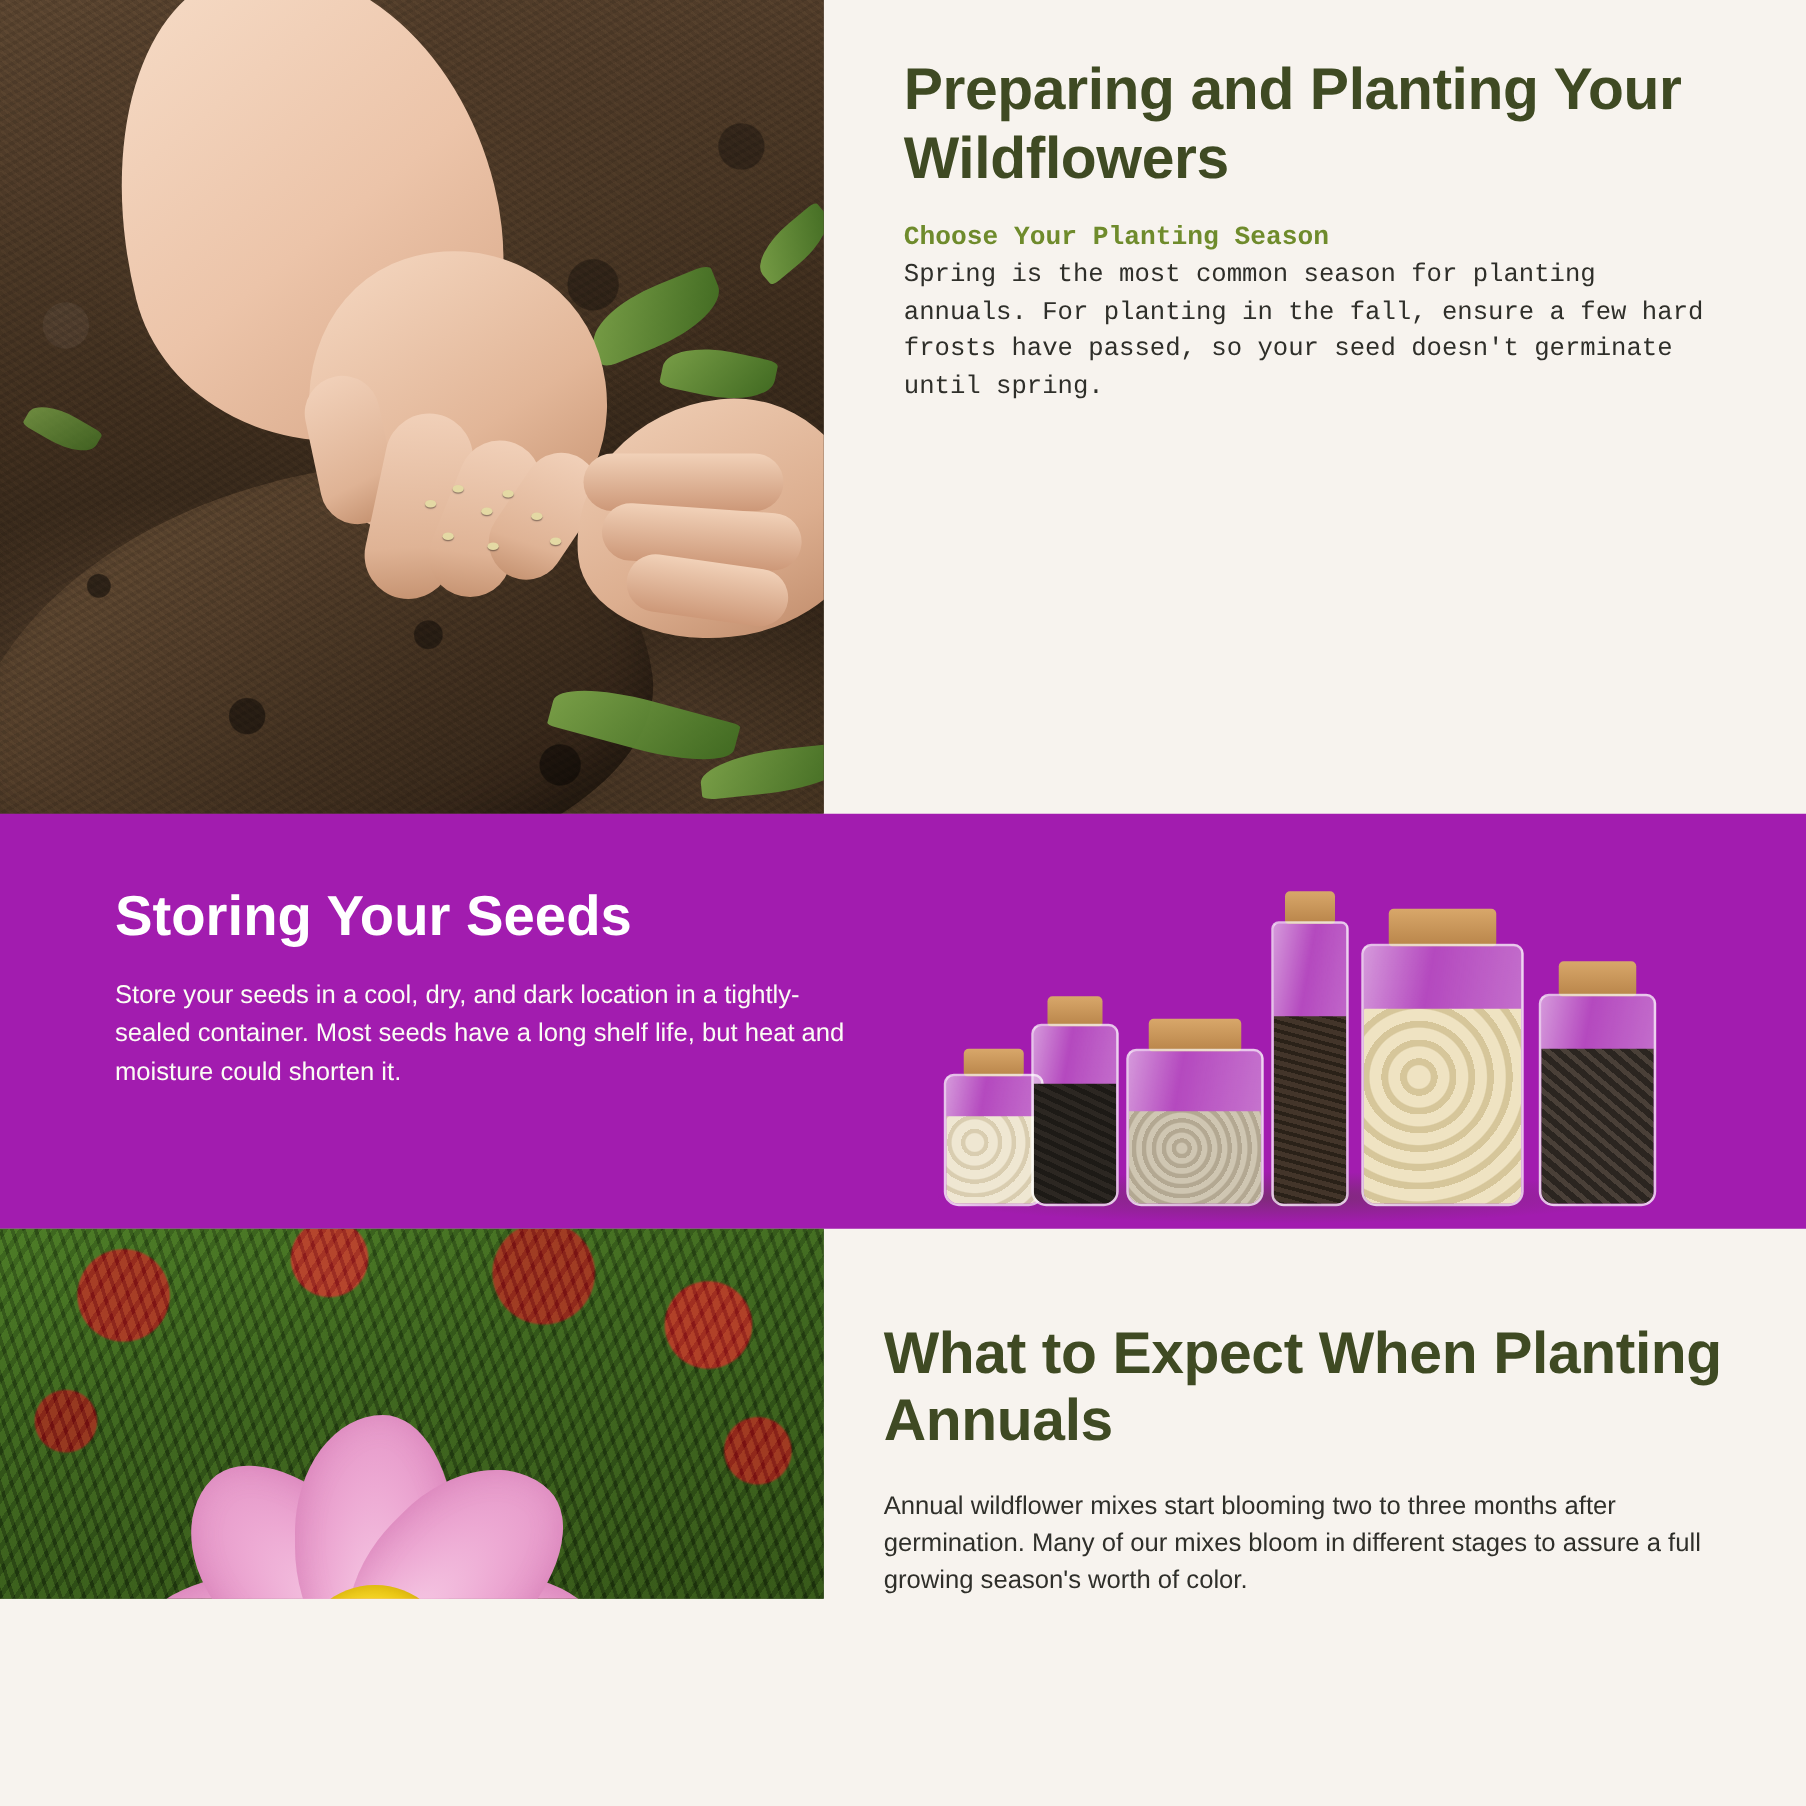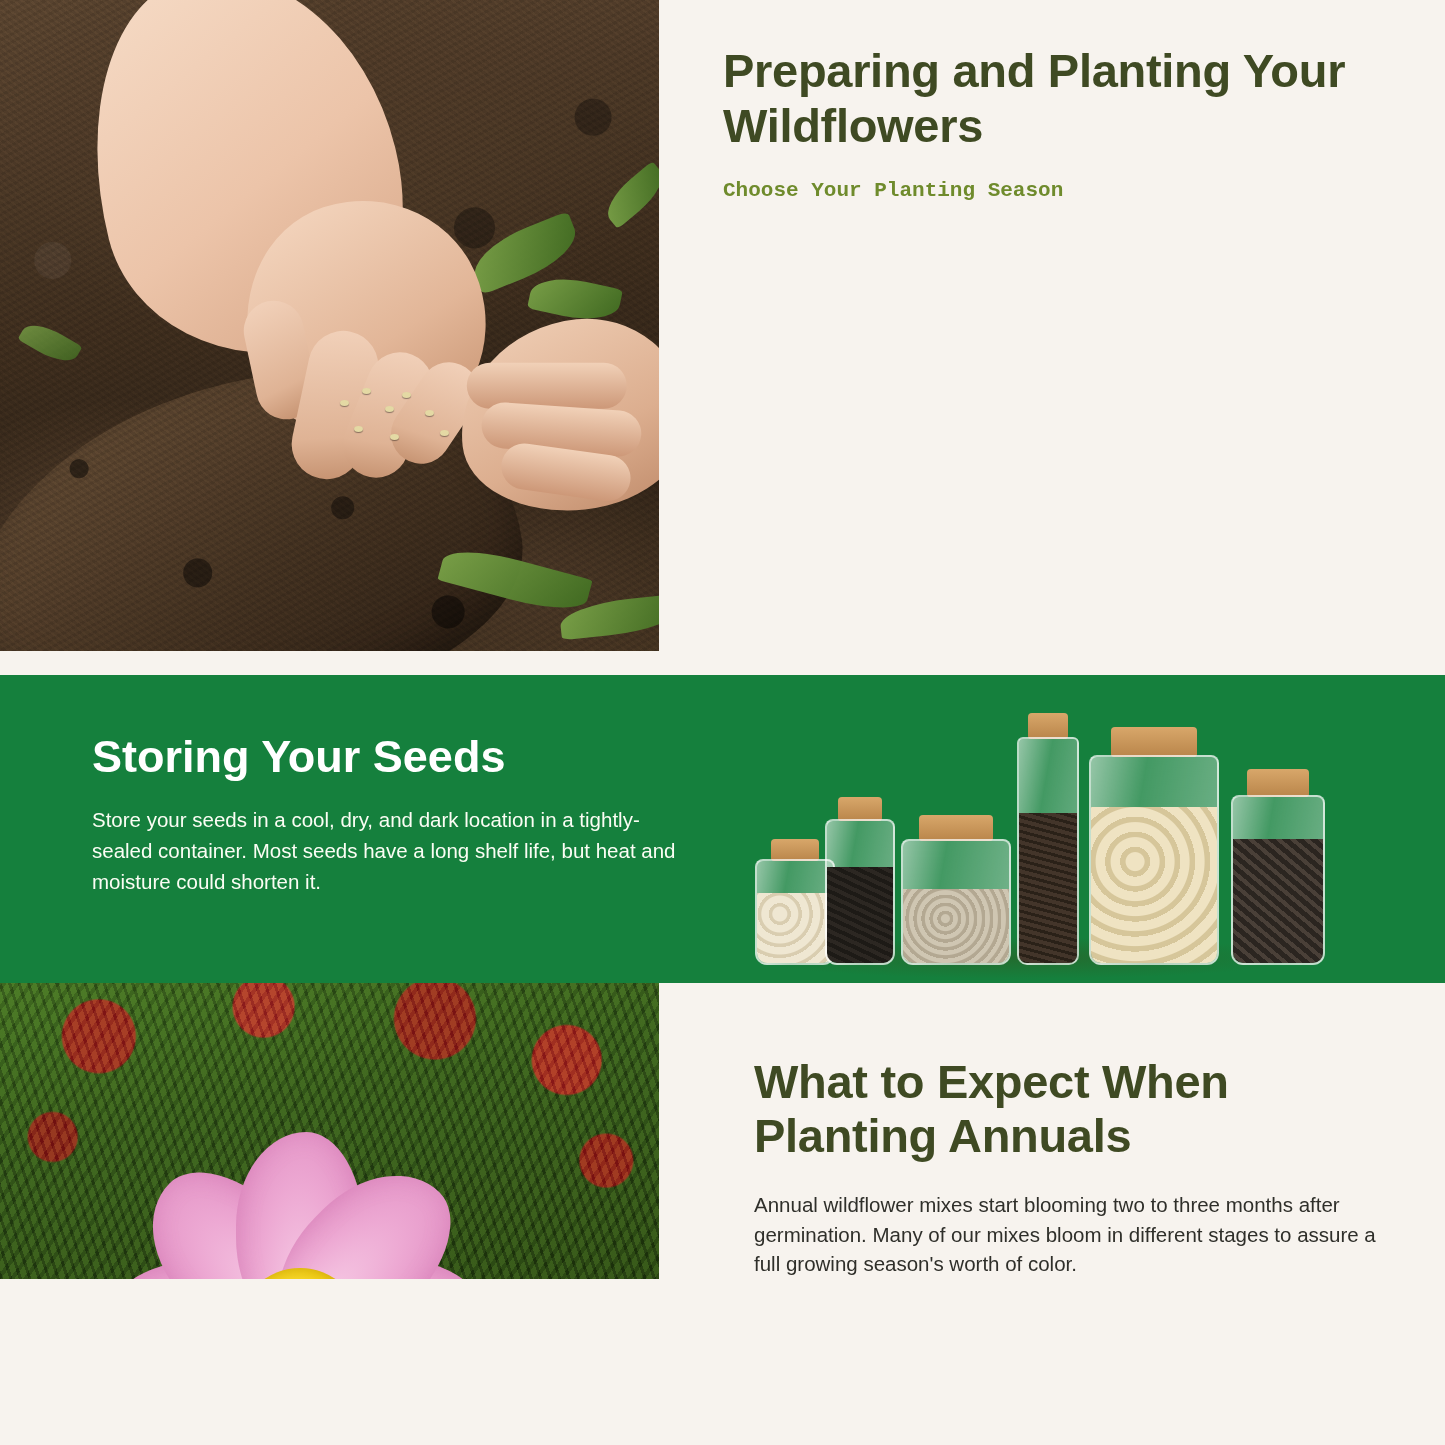--- a/index.html
+++ b/index.html
@@ -162,25 +162,24 @@
   }
   p.body {
     font-size: 20.5px;
     line-height: 1.45;
     color: #2f2f2a;
   }
 
   
   .section-green {
     height: 345px;
-    background: #15803d;
+    background: #a21caf;
     display: flex;
     position: relative;
     overflow: hidden;
-    margin-top: 24px;
   }
   .green-text {
     width: 700px;
     padding: 56px 0 0 92px;
   }
   h2.green-heading {
     font-size: 45px;
     font-weight: 700;
     color: #ffffff;
     margin-bottom: 22px;
@@ -281,21 +280,21 @@
     position: absolute; inset: 0; border-radius: 50%;
     background-image:
       radial-gradient(circle at 30% 30%, #7a5a06 0 5px, rgba(0,0,0,0) 6px),
       radial-gradient(circle at 62% 28%, #7a5a06 0 4px, rgba(0,0,0,0) 5px),
       radial-gradient(circle at 45% 55%, #8a6608 0 5px, rgba(0,0,0,0) 6px),
       radial-gradient(circle at 72% 62%, #7a5a06 0 4px, rgba(0,0,0,0) 5px),
       radial-gradient(circle at 25% 70%, #8a6608 0 4px, rgba(0,0,0,0) 5px);
   }
   .text-bottom {
     flex: 1;
-    padding: 72px 58px 0 95px;
+    padding: 72px 58px 0 48px;
     background: #f7f3ee;
   }
   h2.heading-2 {
     font-size: 47px;
     line-height: 1.16;
     font-weight: 700;
     color: #3f4a23;
     letter-spacing: -0.3px;
     margin-bottom: 26px;
   }
@@ -339,20 +338,21 @@
         <div class="seed" style="left:60px;top:54px;"></div>
         <div class="seed" style="left:110px;top:50px;"></div>
       </div>
     </div>
 
     <div class="text-top">
       <h1 class="heading">Preparing and Planting Your Wildflowers</h1>
 
       <div class="sub-block">
         <h3 class="subhead">Choose Your Planting Season</h3>
+        <p class="body">Spring is the most common season for planting annuals. For planting in the fall, ensure a few hard frosts have passed, so your seed doesn't germinate until spring.</p>
       </div>
 
       <div class="sub-block">
       </div>
 
       <div class="sub-block">
       </div>
     </div>
   </div>
 

